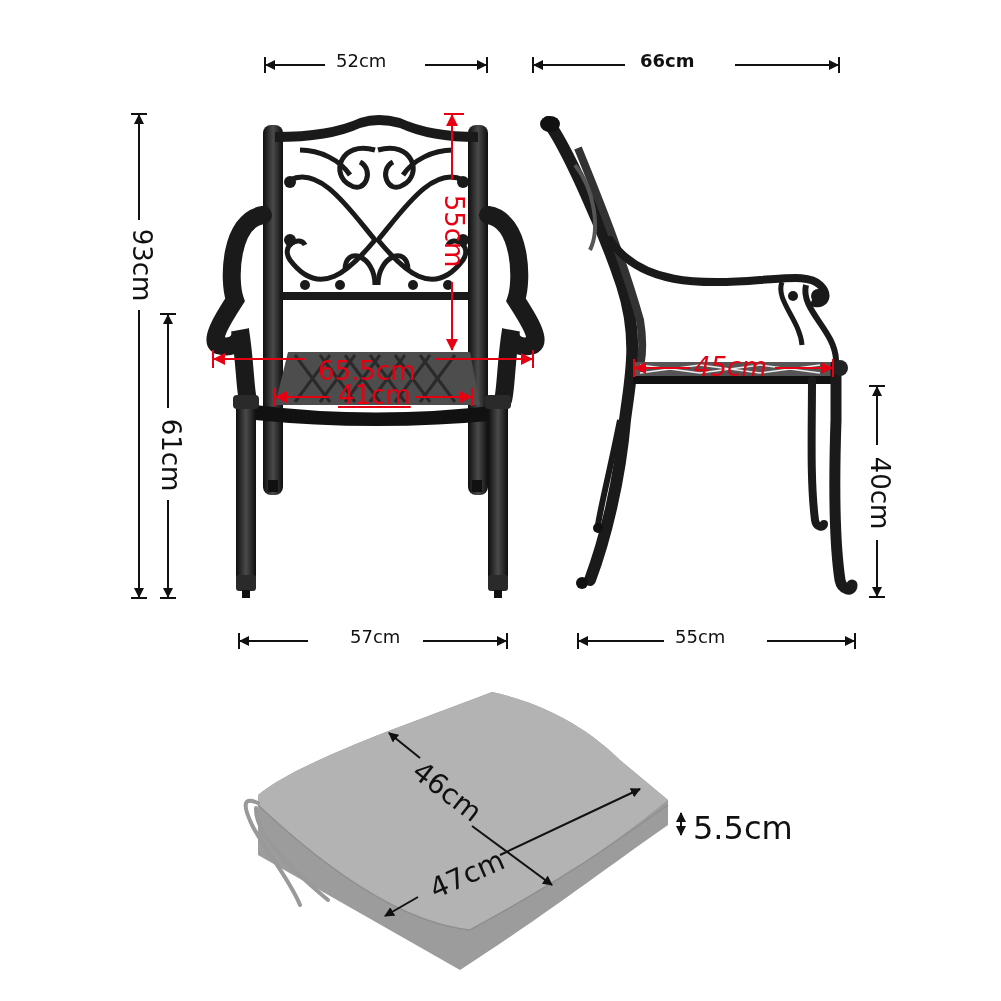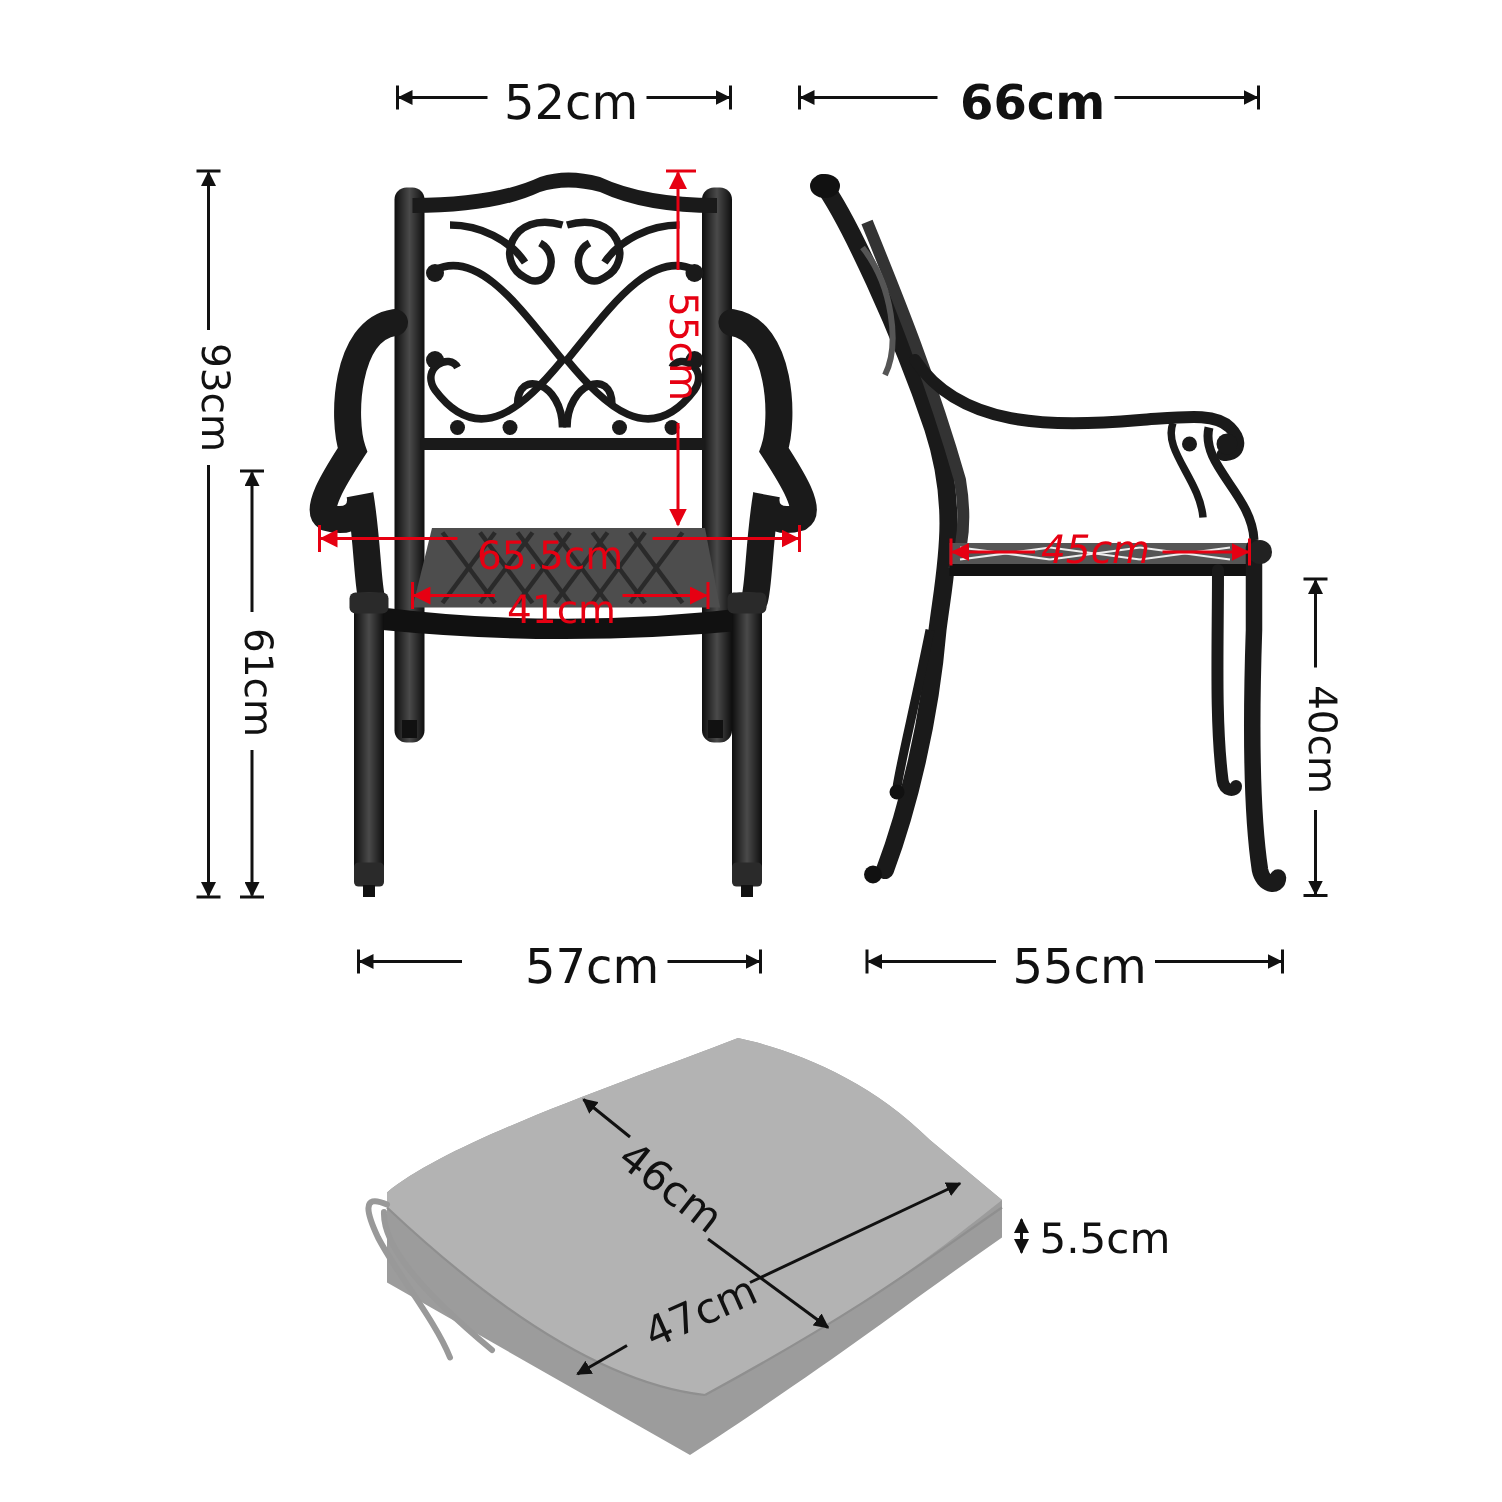--- a/index.html
+++ b/index.html
@@ -1,18 +1,18 @@
 <!DOCTYPE html>
 <html><head>
 <meta charset="utf-8">
 <style>
   html,body{margin:0;padding:0;background:#ffffff;}
   body{width:1001px;height:1001px;position:relative;overflow:hidden;font-family:"DejaVu Sans","Liberation Sans",sans-serif;color:#111;}
   .abs{position:absolute;}
-  .dim-label{position:absolute;font-size:32px;line-height:1;color:#111;background:#fff;padding:0 6px;white-space:nowrap;}
+  .dim-label{position:absolute;font-size:18px;line-height:1;color:#111;background:#fff;padding:0 6px;white-space:nowrap;}
   .vlabel{position:absolute;font-size:26px;color:#111;background:#fff;white-space:nowrap;transform:rotate(90deg);transform-origin:center center;padding:0 4px;}
   .red-label{position:absolute;color:#e60012;font-size:26px;white-space:nowrap;line-height:1;}
   svg{position:absolute;left:0;top:0;}
 </style>
 </head>
 <body>
 
 <svg width="1001" height="1001" viewBox="0 0 1001 1001">
   <defs>
     <marker id="arrB" markerWidth="10" markerHeight="10" refX="9" refY="5" orient="auto-start-reverse" markerUnits="userSpaceOnUse">
@@ -209,18 +209,18 @@
 <div class="dim-label" style="left:634px;top:52px;font-weight:bold;">66cm</div>
 <div class="dim-label" style="left:312px;top:628px;margin-left:32px;">57cm</div>
 <div class="dim-label" style="left:669px;top:628px;">55cm</div>
 
 <div class="vlabel" style="left:102px;top:250px;">93cm</div>
 <div class="vlabel" style="left:131px;top:440px;">61cm</div>
 <div class="vlabel" style="left:840px;top:478px;">40cm</div>
 
 <div class="red-label" style="left:418px;top:218px;transform:rotate(90deg);">55cm</div>
 <div class="red-label" style="left:318px;top:358px;">65.5cm</div>
-<div class="red-label" style="left:338px;top:394px;">41cm</div>
+<div class="red-label" style="left:338px;top:382px;text-decoration:underline;">41cm</div>
 <div class="red-label" style="left:694px;top:354px;font-style:italic;">45cm</div>
 
 <div class="abs" style="left:408px;top:775px;font-size:28px;transform:rotate(38deg);white-space:nowrap;">46cm</div>
 <div class="abs" style="left:428px;top:858px;font-size:28px;transform:rotate(-24deg);white-space:nowrap;">47cm</div>
-<div class="abs" style="left:693px;top:809px;font-size:28px;white-space:nowrap;">5.5cm</div>
+<div class="abs" style="left:693px;top:809px;font-size:32px;white-space:nowrap;">5.5cm</div>
 
 </body></html>

